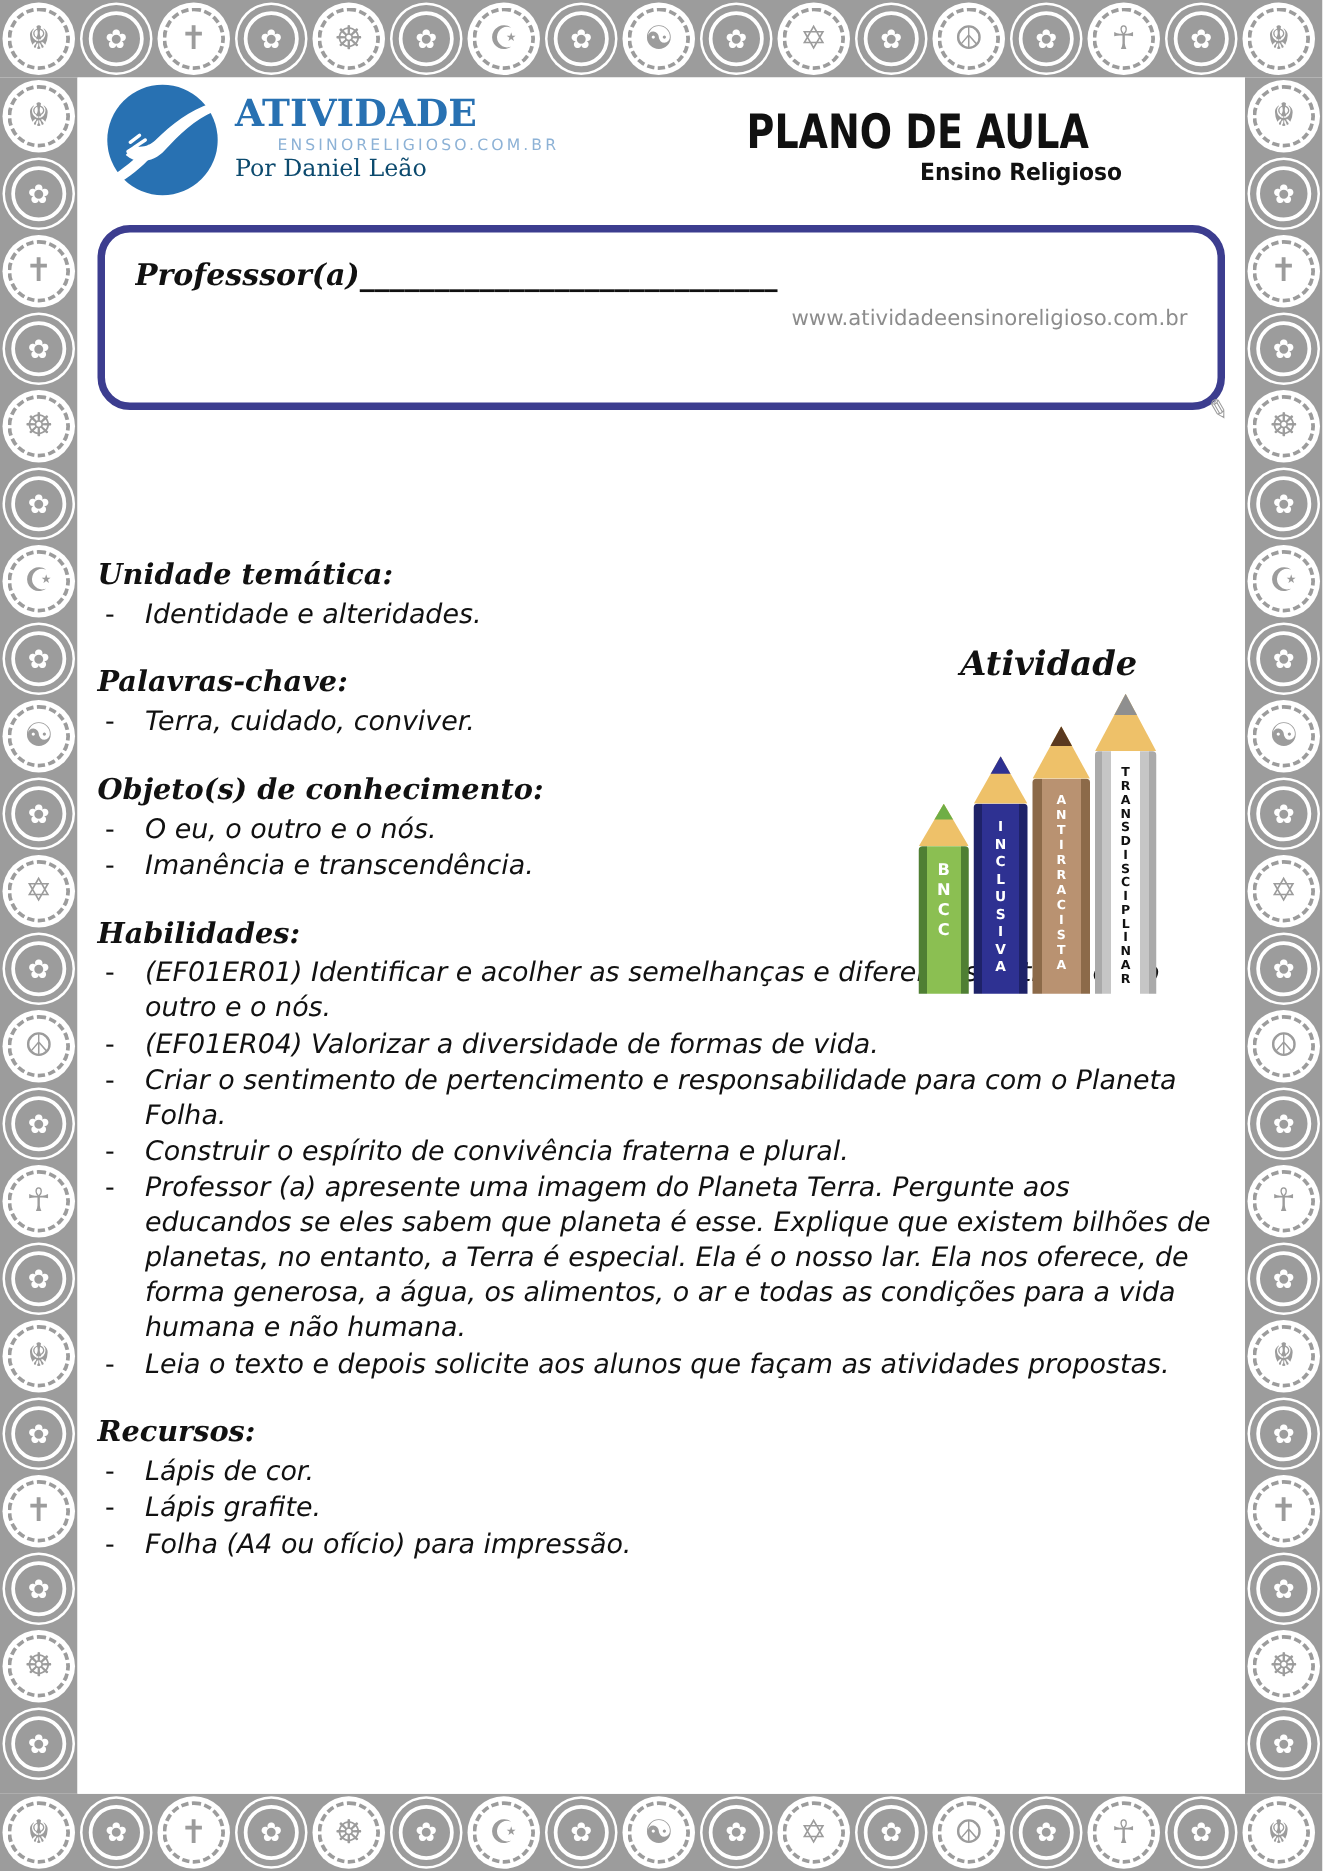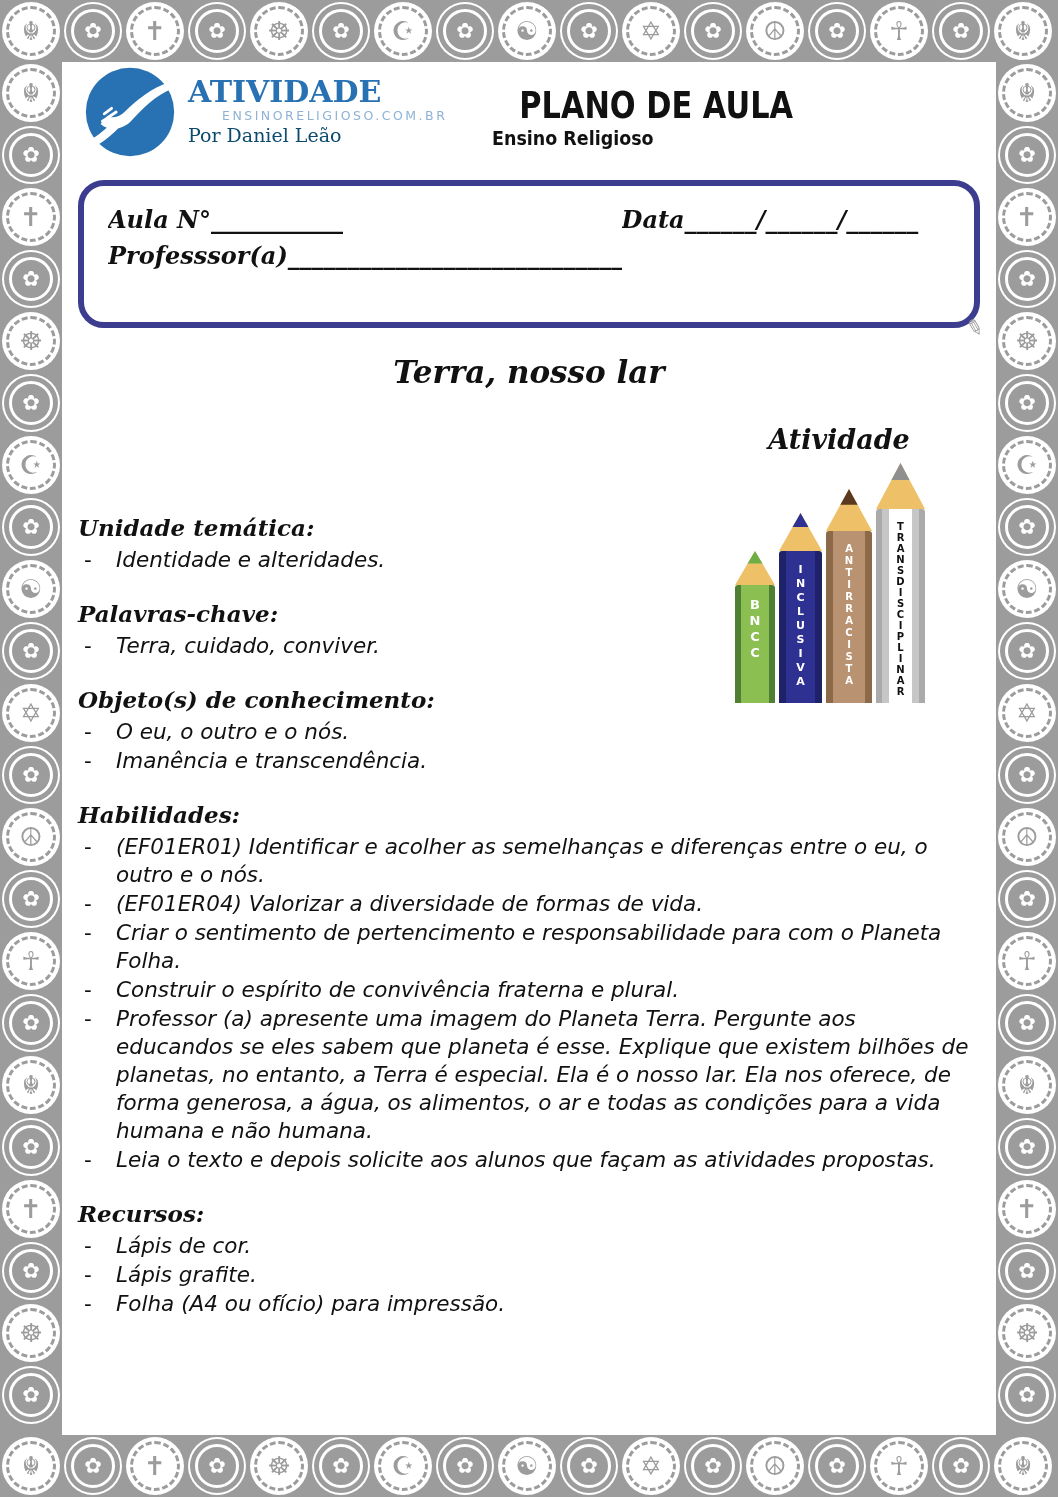--- a/index.html
+++ b/index.html
@@ -24,21 +24,21 @@
 
   .script{font-family:"DejaVu Serif",serif;font-weight:700;font-style:italic;}
 
   
   .header{position:relative;height:118px;}
   .logo{position:absolute;left:22px;top:4px;display:flex;align-items:center;gap:12px;}
   .logo-circle{width:92px;height:92px;flex:none;}
   .logo-text .l1{font-family:"DejaVu Serif",serif;font-weight:700;font-size:30px;color:#2871b2;line-height:1.05;}
   .logo-text .l2{font-size:12.5px;letter-spacing:2.5px;color:#8db2d6;line-height:1.3;margin-left:34px;}
   .logo-text .l3{font-family:"DejaVu Serif",serif;font-size:19px;color:#0c4a6e;line-height:1.25;}
-  .doc-title{position:absolute;left:423px;top:24px;width:420px;text-align:left;}
+  .doc-title{position:absolute;left:423px;top:24px;width:420px;text-align:right;}
   .doc-title .t1{display:inline-block;font-weight:700;font-size:38px;line-height:1.05;
                  transform:scaleX(.8);transform-origin:center;white-space:nowrap;}
   .doc-title .t2{display:inline-block;font-weight:700;font-size:19px;transform:scaleX(.92);margin-top:1px;}
 
   
   .info-box{position:relative;margin:0 16px;height:148px;box-sizing:border-box;
             border:6px solid #3c3d8f;border-radius:26px;padding:16px 24px 8px;}
   .ib-row{display:flex;font-size:24px;line-height:36px;white-space:nowrap;}
   .ib-left{width:61%;overflow:hidden;}
   .ib-right{flex:1;overflow:hidden;}
@@ -334,31 +334,27 @@
         </div>
       </div>
       <div class="doc-title">
         <span class="t1">PLANO DE AULA</span><br>
         <span class="t2">Ensino Religioso</span>
       </div>
     </div>
 
     <div class="info-box">
       <div class="ib-row">
-        <div class="ib-left script">Aula N°___________</div>
-        <div class="ib-right script">Data______/______/______</div>
-      </div>
-      <div class="ib-row">
         <div class="ib-left script">Professsor(a)________________________________</div>
       </div>
+      <div class="ib-site">www.atividadeensinoreligioso.com.br</div>
       <div class="corner-pencil">✎</div>
     </div>
 
     <div class="content-body">
-      <div class="lesson-title script">Terra, nosso lar</div>
 
       <div class="figure">
         <div class="fig-caption script">Atividade</div>
         <div class="pencil-row" id="pencils">
             <div class="pencil" style="width: 40px; height: 152px;">
               <div class="p-cone" style="height: 34px;">
                 <div class="p-lead" style="background: rgb(111, 174, 70);"></div>
               </div>
               <div class="p-body" style="background: linear-gradient(90deg, rgb(79, 127, 51) 0px, rgb(79, 127, 51) 16%, rgb(139, 191, 82) 16%, rgb(139, 191, 82) 84%, rgb(79, 127, 51) 84%);">
                 <div class="p-label" style="line-height: 16px; font-size: 13px; color: rgb(255, 255, 255);">

